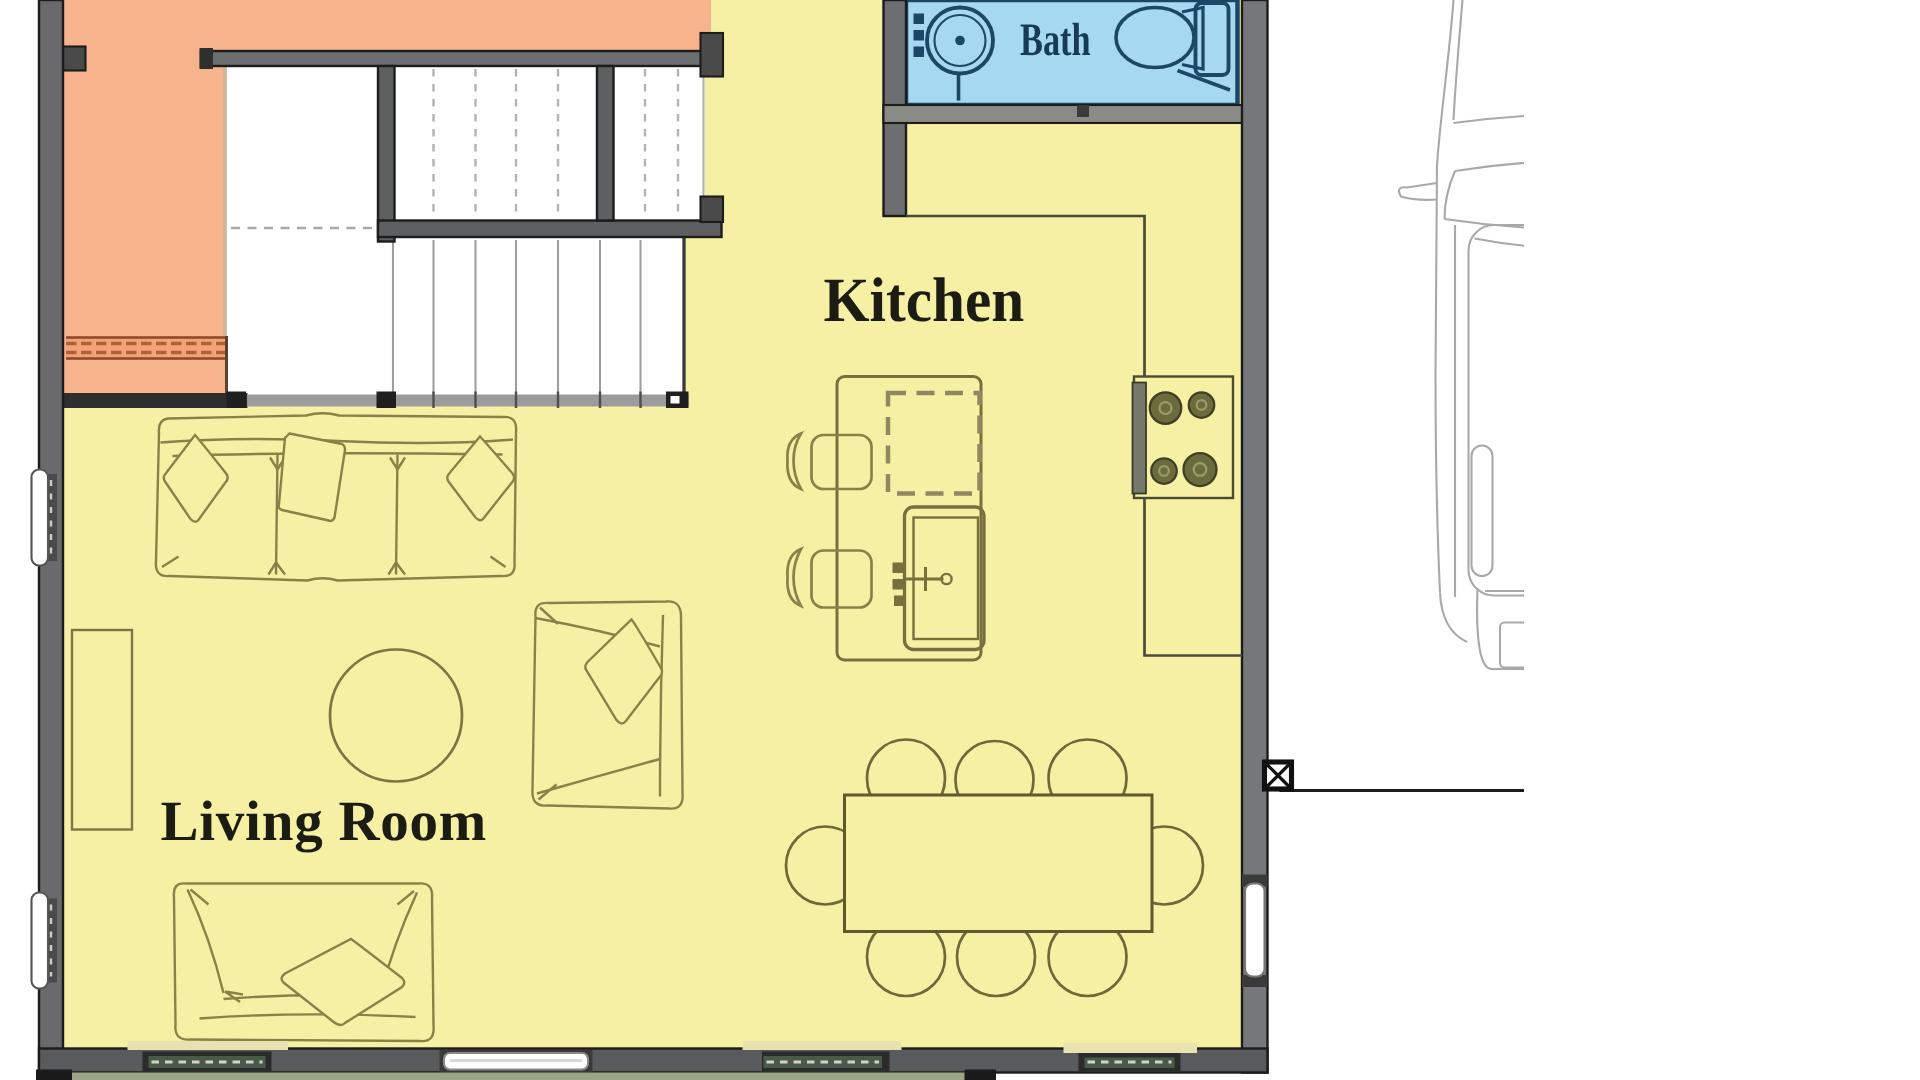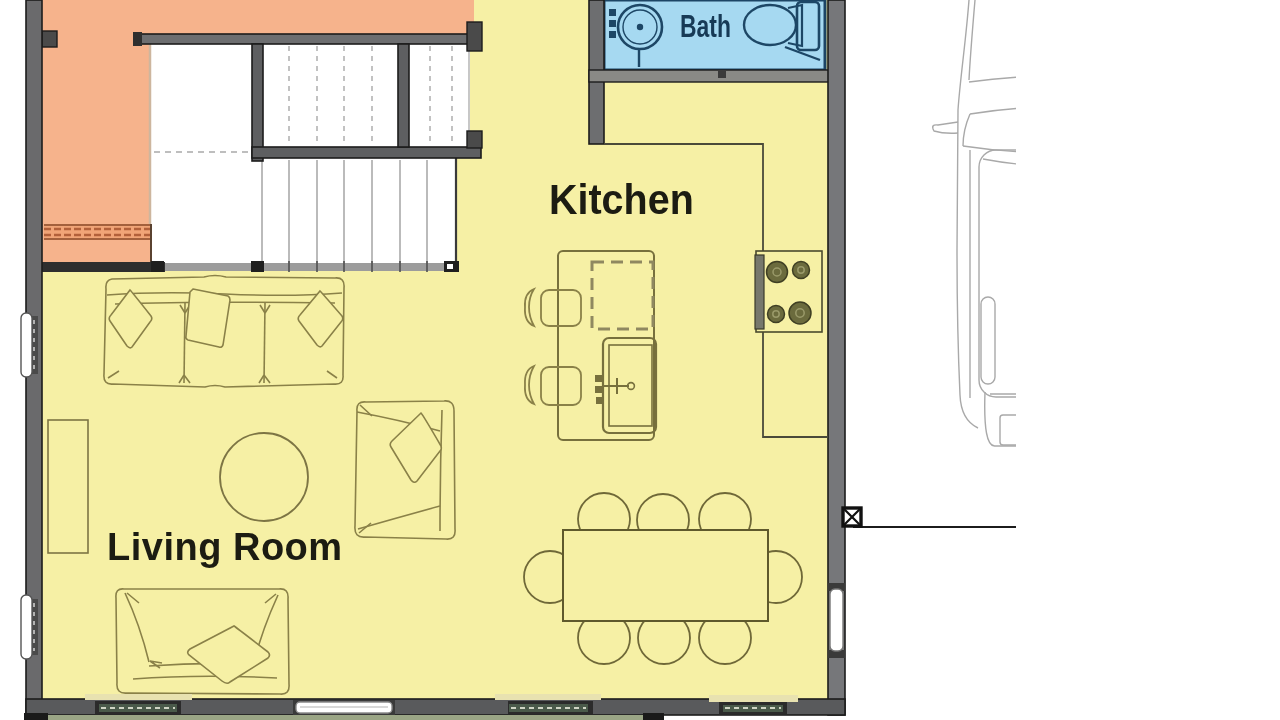--- a/index.html
+++ b/index.html
@@ -1,17 +1,17 @@
 <!DOCTYPE html>
 <html><head>
 <meta charset="utf-8">
 <style>
   html,body{margin:0;padding:0;background:#ffffff;}
   .page{position:relative;width:1016px;height:720px;background:#ffffff;overflow:hidden;
-        font-family:Liberation Sans, sans-serif;}
+        font-family:Liberation Serif, serif;}
 </style>
 </head>
 <body>
 <div class="page">
 <svg width="1280" height="720" viewBox="0 0 1280 720">
 
 <rect x="42" y="0" width="786" height="700" fill="#f6f0a5"></rect>
 
 <path d="M42,0 H474 V34 H150 V263 H42 Z" fill="#f6b38c"></path>
 

